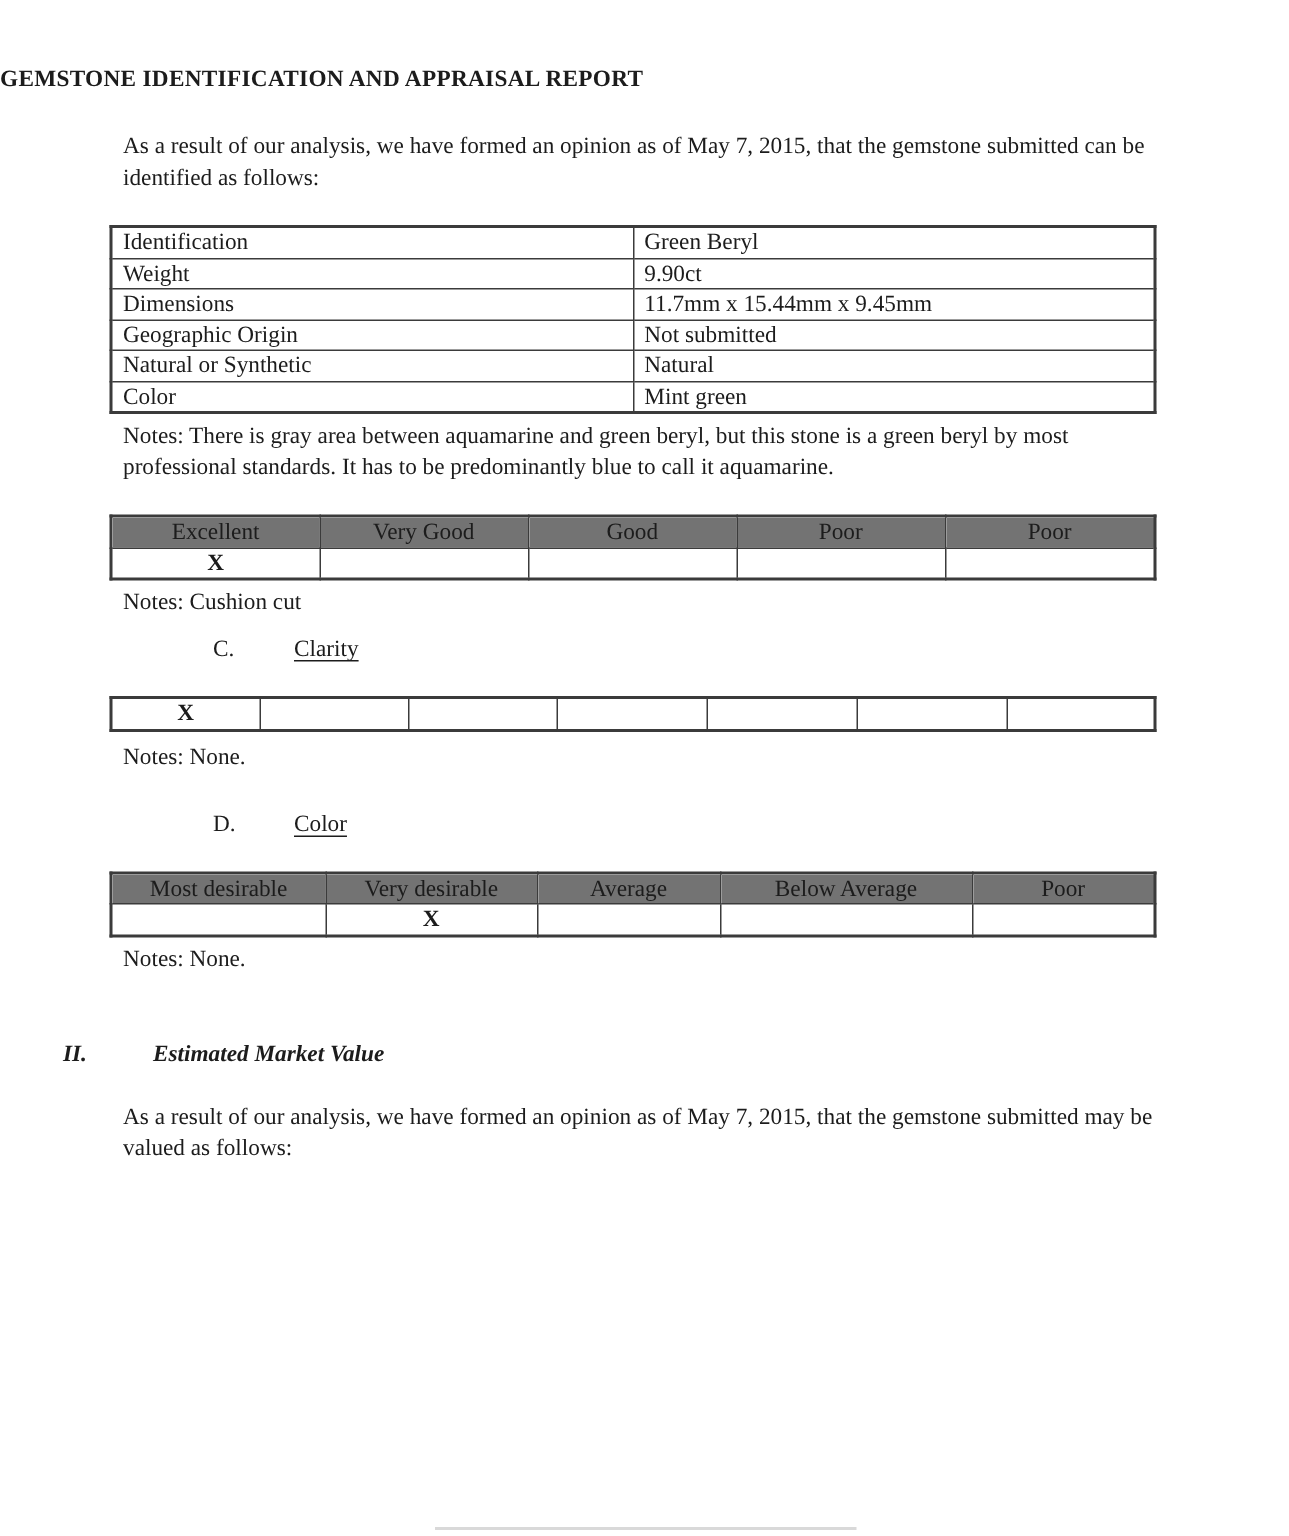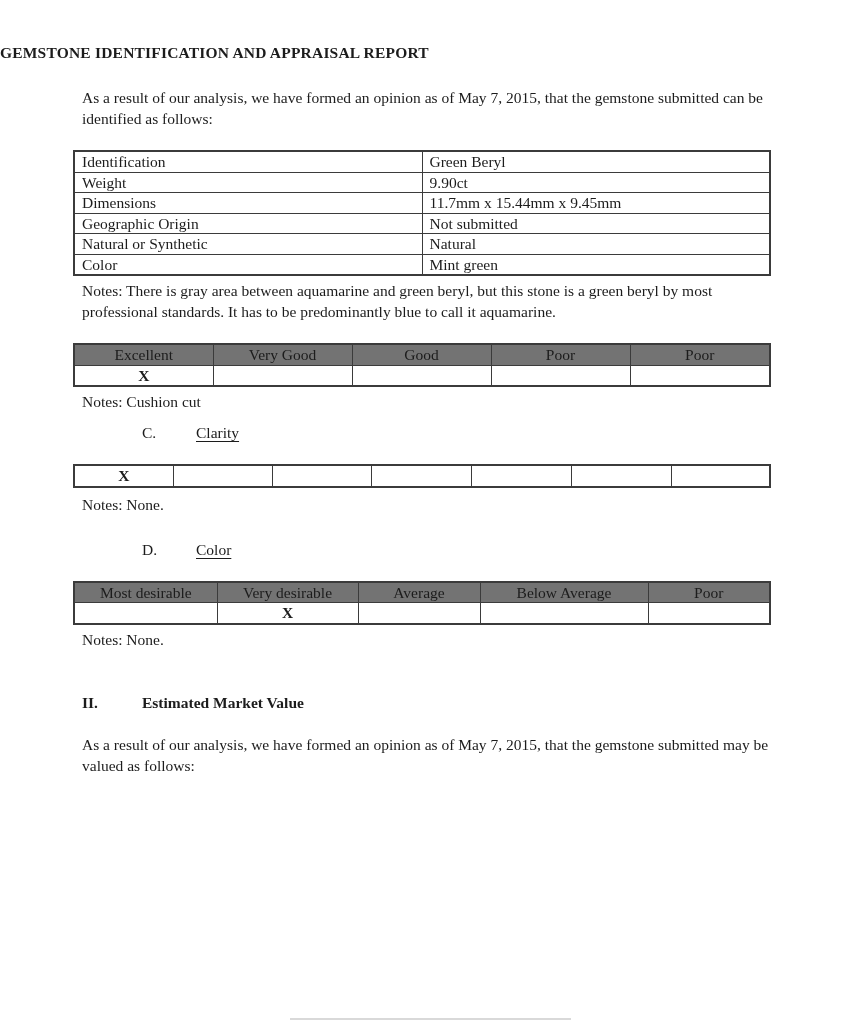--- a/index.html
+++ b/index.html
@@ -18,21 +18,21 @@
     margin:0; padding-top:42px;
     text-align:left;
     font-size:15.5px; font-weight:bold;
     letter-spacing:.2px;
   }
   .stone-heading { margin:25px 0 0 82px; font-weight:bold; }
   .para { margin:24px 78px 0 82px; }
   .sec-line { margin:23px 0 0 142px; }
   .sec-label { display:inline-block; width:54px; }
   .sec-heading { text-decoration:underline; text-underline-offset:3px; }
-  .sec-line.toplevel { margin-left:82px; font-weight:bold; }
+  .sec-line.toplevel { margin-left:42px; font-weight:bold;font-style:italic; }
   .sec-line.toplevel .sec-label { width:60px; }
 
   table {
     border-collapse:collapse;
     margin:21px 0 0 73px;
     width:696px;
     table-layout:fixed;
     font-size:15.5px;
   }
   table, th, td { border:1px solid #3b3b3b; }

